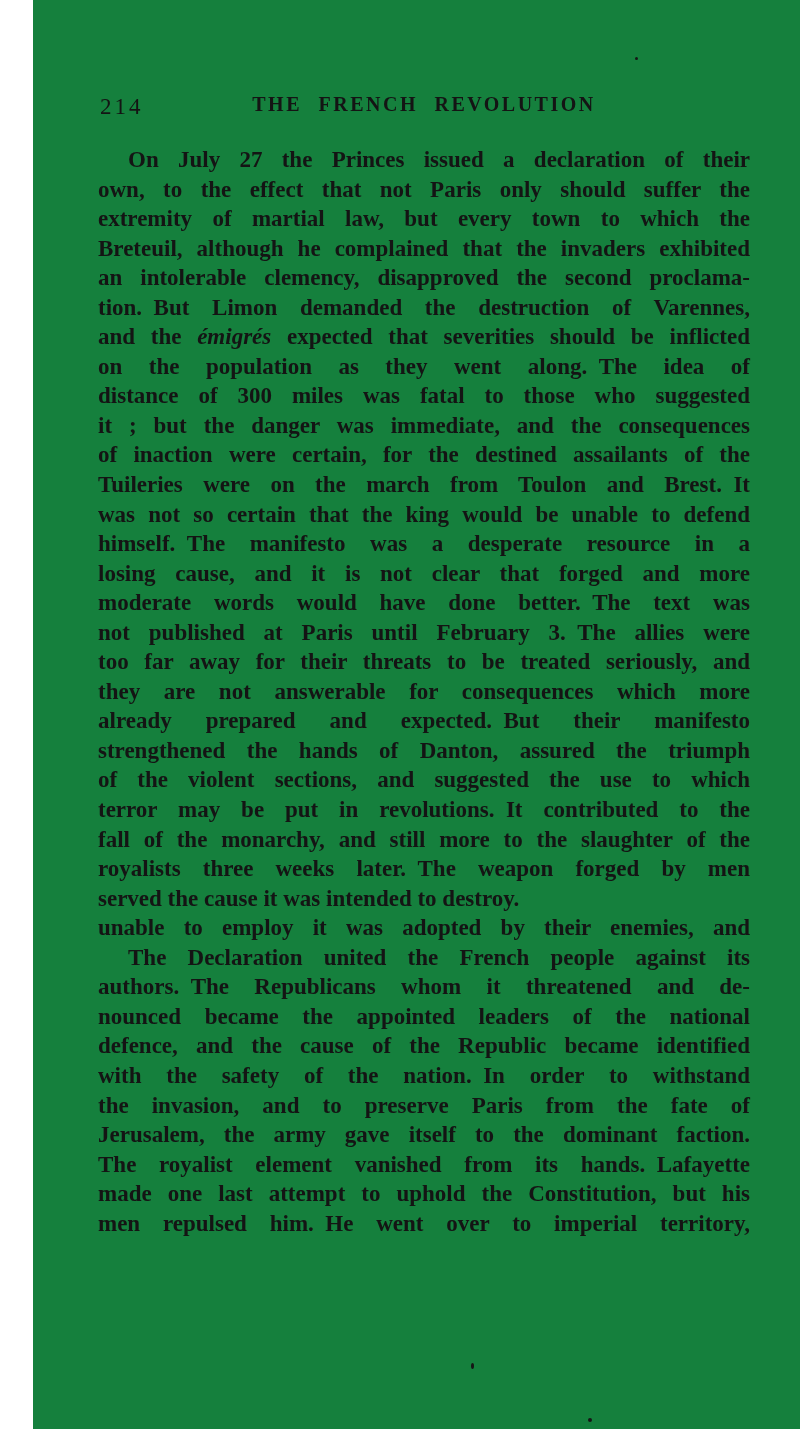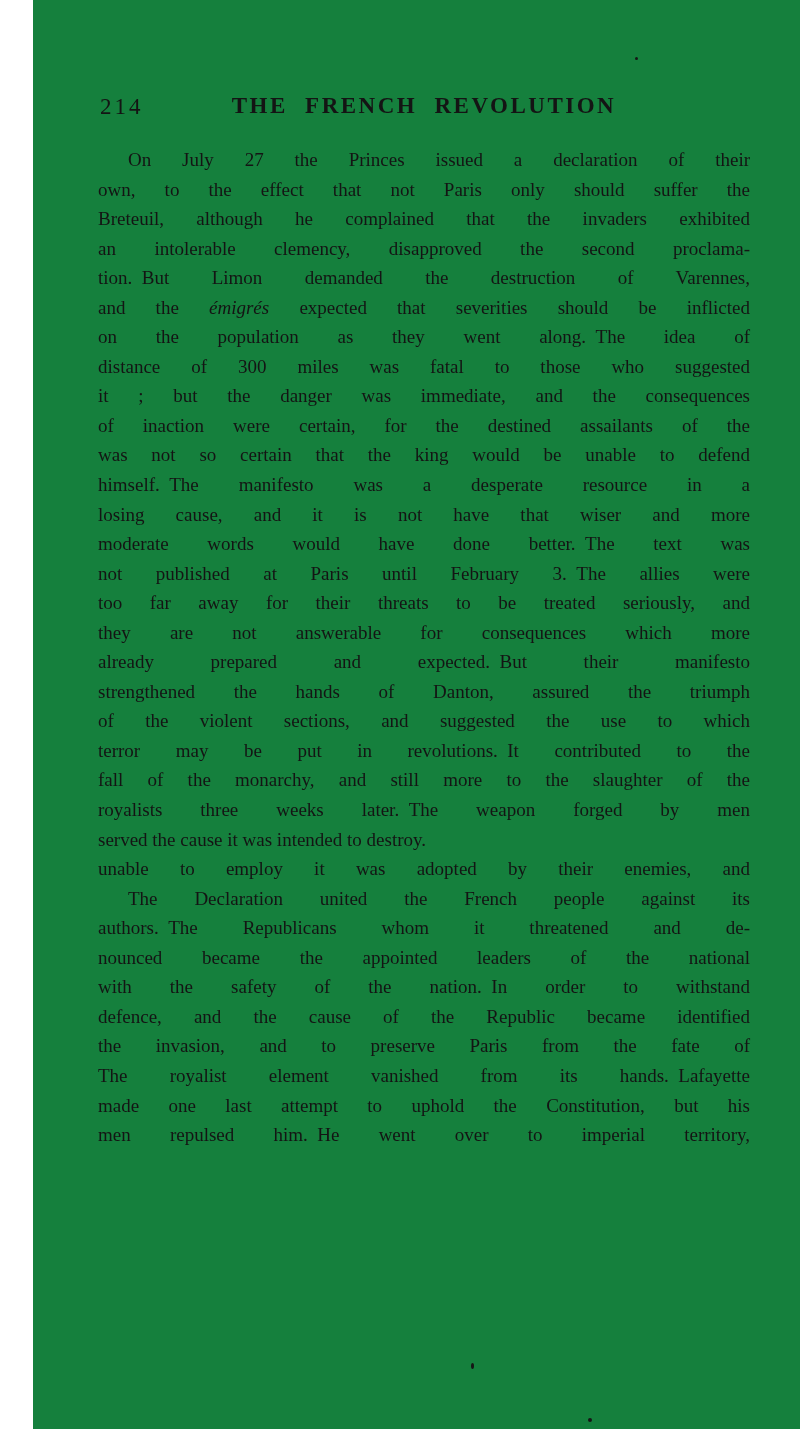--- a/index.html
+++ b/index.html
@@ -26,31 +26,32 @@
   }
   .page-number {
     position: absolute;
     left: 2px;
     top: 1px;
     font-size: 23px;
     letter-spacing: 3px;
   }
   .head-title {
     text-align: center;
-    font-size: 23px;
+    font-size: 20px;
     font-weight: 600;
     letter-spacing: 2.5px;
     word-spacing: 9px;
   }
   .body-text {
     position: absolute;
     left: 65px;
     top: 145px;
     width: 652px;
-    font-size: 19px;
+    font-size: 23px;
+    font-weight: bold;
   }
   .line {
     line-height: 29.55px;
     text-align: justify;
     -moz-text-align-last: justify;
     text-align-last: justify;
   }
   .line.indent {
     text-indent: 30px;
   }
@@ -69,49 +70,52 @@
 
 <div class="page">
   <div class="running-head">
     <span class="page-number">214</span>
     <div class="head-title">THE FRENCH REVOLUTION</div>
   </div>
 
   <div class="body-text" id="body-text">
       <div class="line indent">On July 27 the Princes issued a declaration of their</div>
       <div class="line">own, to the effect that not Paris only should suffer the</div>
+      <div class="line">extremity of martial law, but every town to which the</div>
       <div class="line">Breteuil, although he complained that the invaders exhibited</div>
       <div class="line">an intolerable clemency, disapproved the second proclama-</div>
       <div class="line">tion. But Limon demanded the destruction of Varennes,</div>
       <div class="line"><span>and the </span><i>émigrés</i><span> expected that severities should be inflicted</span></div>
       <div class="line">on the population as they went along. The idea of</div>
       <div class="line">distance of 300 miles was fatal to those who suggested</div>
       <div class="line">it ; but the danger was immediate, and the consequences</div>
       <div class="line">of inaction were certain, for the destined assailants of the</div>
+      <div class="line">Tuileries were on the march from Toulon and Brest. It</div>
       <div class="line">was not so certain that the king would be unable to defend</div>
       <div class="line">himself. The manifesto was a desperate resource in a</div>
-      <div class="line">losing cause, and it is not have that wiser and more</div>
+      <div class="line">losing cause, and it is not clear that forged and more</div>
       <div class="line">moderate words would have done better. The text was</div>
       <div class="line">not published at Paris until February 3. The allies were</div>
       <div class="line">too far away for their threats to be treated seriously, and</div>
       <div class="line">they are not answerable for consequences which more</div>
       <div class="line">already prepared and expected. But their manifesto</div>
       <div class="line">strengthened the hands of Danton, assured the triumph</div>
       <div class="line">of the violent sections, and suggested the use to which</div>
       <div class="line">terror may be put in revolutions. It contributed to the</div>
       <div class="line">fall of the monarchy, and still more to the slaughter of the</div>
       <div class="line">royalists three weeks later. The weapon forged by men</div>
       <div class="line lastline">served the cause it was intended to destroy.</div>
       <div class="line">unable to employ it was adopted by their enemies, and</div>
       <div class="line indent">The Declaration united the French people against its</div>
       <div class="line">authors. The Republicans whom it threatened and de-</div>
       <div class="line">nounced became the appointed leaders of the national</div>
+      <div class="line">defence, and the cause of the Republic became identified</div>
       <div class="line">with the safety of the nation. In order to withstand</div>
-      <div class="line">defence, and the cause of the Republic became identified</div>
       <div class="line">the invasion, and to preserve Paris from the fate of</div>
+      <div class="line">Jerusalem, the army gave itself to the dominant faction.</div>
       <div class="line">The royalist element vanished from its hands. Lafayette</div>
       <div class="line">made one last attempt to uphold the Constitution, but his</div>
       <div class="line">men repulsed him. He went over to imperial territory,</div>
     </div>
 
   <div id="artifacts">
       <div class="artifact" style="left: 602px; top: 57px; width: 3px; height: 3px;"></div>
       <div class="artifact" style="left: 790px; top: 931px; width: 2px; height: 2px;"></div>
       <div class="artifact" style="left: 777px; top: 943px; width: 6px; height: 5px;"></div>
       <div class="artifact" style="left: 438px; top: 1363px; width: 3px; height: 6px;"></div>

